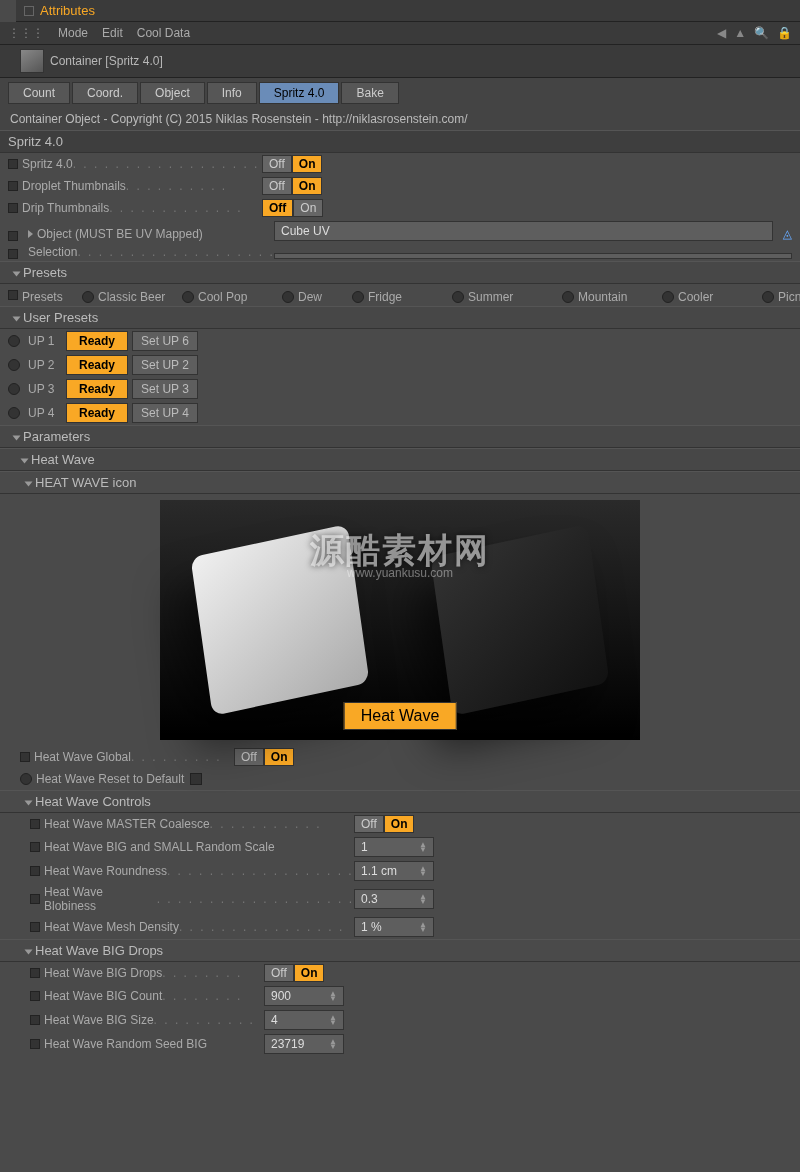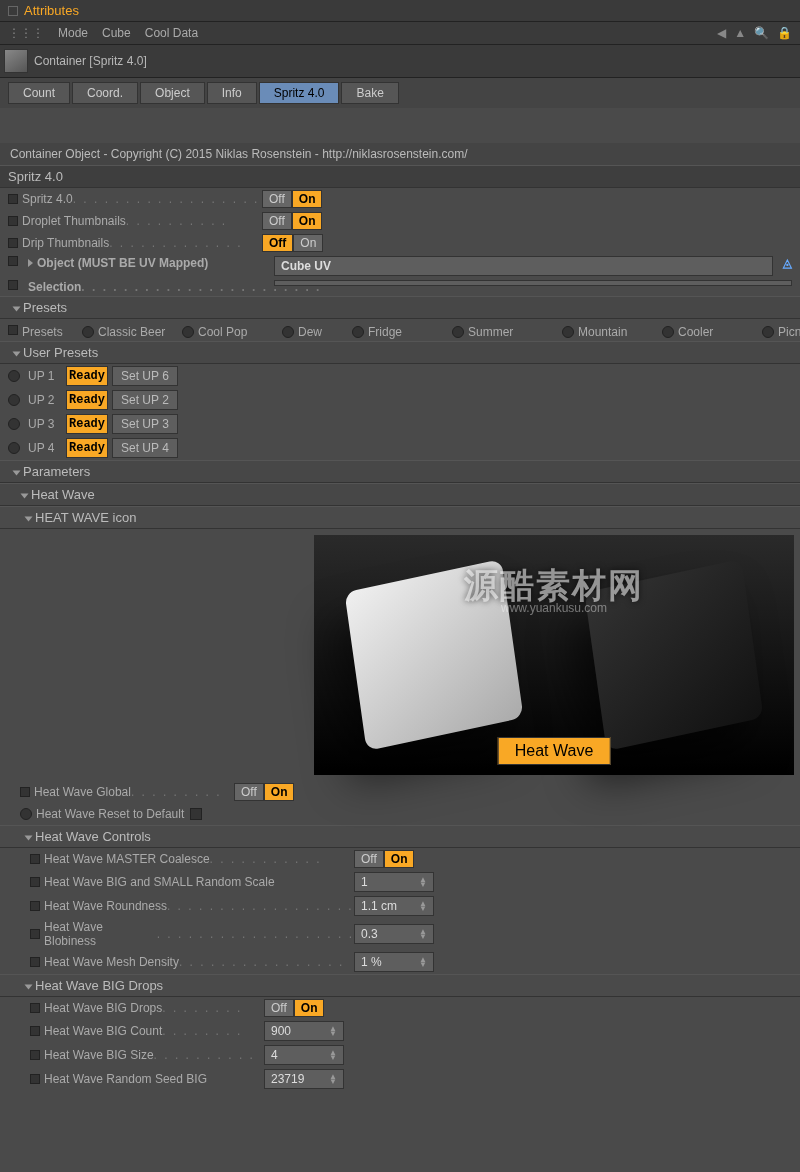--- a/index.html
+++ b/index.html
@@ -1,73 +1,73 @@
 <!DOCTYPE html>
 <html><head>
 <meta charset="utf-8">
 <style>
 * { margin: 0; padding: 0; box-sizing: border-box; font-family: Arial, sans-serif; }
 body { background: #4a4a4a; color: #b8b8b8; font-size: 12px; width: 800px; }
-.header { background: #3a3a3a; border-bottom: 1px solid #222; padding: 3px 8px; display: flex; align-items: center; }
+.header { background: #3a3a3a; border-bottom: 1px solid #222; padding: 3px 8px; display: flex; align-items: center; margin-left: 16px; }
 .header-title { color: #f9a825; font-size: 13px; }
 .menubar { background: #3a3a3a; padding: 4px 8px; display: flex; align-items: center; gap: 14px; border-bottom: 1px solid #222; }
 .menubar-item { color: #aaa; cursor: pointer; }
 .menubar-icons { margin-left: auto; display: flex; gap: 8px; color: #888; }
-.obj-row { background: #3a3a3a; padding: 4px 4px; display: flex; align-items: center; gap: 6px; border-bottom: 1px solid #222; }
+.obj-row { background: #3a3a3a; padding: 4px 20px; display: flex; align-items: center; gap: 6px; border-bottom: 1px solid #222; }
 .cube-icon { width: 24px; height: 24px; background: linear-gradient(145deg,#888,#555); border: 1px solid #333; }
 .tabs { padding: 4px 8px; display: flex; gap: 2px; background: #444; }
 .tab { background: #565656; padding: 3px 14px; color: #ccc; border: 1px solid #333; cursor: pointer; font-size: 12px; }
 .tab.active { background: #6a8cb8; color: #000; }
-.copyright { padding: 4px 10px; color: #bbb; background: #444; font-size: 12px; margin-top: 35px; }
+.copyright { padding: 4px 10px; color: #bbb; background: #444; font-size: 12px; }
 .section-title { background: #3e3e3e; padding: 3px 8px; color: #bbb; border-top: 1px solid #555; border-bottom: 1px solid #333; font-size: 13px; }
 .section-title.sub { background: #474747; padding-left: 14px; }
 .section-title.sub2 { background: #4a4a4a; padding-left: 26px; }
 .arrow { display: inline-block; width: 0; height: 0; border-left: 5px solid #999; border-top: 4px solid transparent; border-bottom: 4px solid transparent; margin-right: 4px; transform: rotate(90deg); vertical-align: middle; }
 .row { display: flex; align-items: center; padding: 2px 8px; min-height: 22px; }
 .port { width: 10px; height: 10px; background: #333; border: 1px solid #222; margin-right: 4px; flex-shrink: 0; }
 .label { color: #aaa; flex-shrink: 0; }
 .dots { flex: 0 0 auto; color: #777; letter-spacing: 2px; overflow: hidden; white-space: nowrap; }
 .toggle-group { display: flex; border-radius: 9px; }
 .btn { background: #666; color: #ccc; border: 1px solid #333; padding: 1px 6px; font-size: 12px; cursor: pointer; }
 .btn.on { background: #f9a825; color: #000; font-weight: bold; }
-.btn.ready { background: #f9a825; color: #000; font-weight: bold; padding: 2px 2px; font-family: Liberation Mono, monospace; }
+.btn.ready { background: #f9a825; color: #000; font-weight: bold; padding: 2px 12px; }
 .btn.setup { background: #5e5e5e; color: #bbb; padding: 2px 8px; }
 .input-field { background: #5e5e5e; border: 1px solid #333; color: #ddd; padding: 2px 6px; font-size: 12px; flex: 1; }
 .num-field { background: #5e5e5e; border: 1px solid #333; color: #ddd; padding: 2px 6px; font-size: 12px; width: 80px; display: flex; justify-content: space-between; align-items: center; }
 .spinner { color: #999; font-size: 8px; line-height: 5px; }
 .radio { width: 12px; height: 12px; border-radius: 50%; background: #333; border: 1px solid #222; margin-right: 4px; display: inline-block; vertical-align: middle; flex-shrink: 0; }
 .radio.sel { background: radial-gradient(circle,#ccc 30%,#333 40%); }
 .checkbox { width: 12px; height: 12px; background: #333; border: 1px solid #222; display: inline-block; }
 .preset-item { display: flex; align-items: center; min-width: 90px; color: #aaa; }
 .up-row { display: flex; align-items: center; gap: 4px; padding: 2px 8px; }
-.preview { display: flex; justify-content: flex-end; padding: 6px; }
+.preview { display: flex; justify-content: center; padding: 6px; }
 .preview-box { width: 480px; height: 240px; background: linear-gradient(180deg,#2a2a2a,#000); position: relative; display: flex; }
 .cube-preview { flex: 1; display: flex; align-items: center; justify-content: center; }
 .cube-white { width: 160px; height: 160px; background: linear-gradient(145deg,#f0f0f0,#aaa); transform: rotate(-8deg) skewY(-4deg); border-radius: 12px; box-shadow: -20px 30px 40px rgba(0,0,0,0.5); }
 .cube-black { width: 160px; height: 160px; background: linear-gradient(145deg,#333,#111); transform: rotate(-8deg) skewY(-4deg); border-radius: 12px; box-shadow: -20px 30px 40px rgba(0,0,0,0.6); }
 .preview-label { position: absolute; bottom: 10px; left: 50%; transform: translateX(-50%); background: #f9a825; color: #000; padding: 4px 16px; font-size: 16px; border: 1px solid #333; }
 .watermark { position: absolute; top: 28px; left: 50%; transform: translateX(-50%); color: rgba(255,255,255,0.55); font-size: 34px; font-weight: bold; white-space: nowrap; text-shadow: 0 0 6px rgba(0,0,0,0.6); letter-spacing: 2px; }
 .watermark-sub { position: absolute; top: 66px; left: 50%; transform: translateX(-50%); color: rgba(255,255,255,0.4); font-size: 12px; white-space: nowrap; }
-.obj-input-row { display: flex; align-items: flex-start; padding: 2px 8px; gap: 6px; font-weight: bold; }
+.obj-input-row { display: flex; align-items: flex-end; padding: 2px 8px; gap: 6px; }
 .label-fixed { width: 240px; display: flex; align-items: center; }
 .param-row { display: flex; align-items: center; padding: 2px 12px 2px 30px; }
 .param-label { width: 310px; color: #aaa; display: flex; align-items: center; }
 </style>
 </head>
 <body>
 
 <div class="header">
   <span style="width:10px;height:10px;border:1px solid #666;margin-right:6px"></span>
   <span class="header-title">Attributes</span>
 </div>
 
 <div class="menubar">
   <span style="color:#888">⋮⋮⋮</span>
   <span class="menubar-item">Mode</span>
-  <span class="menubar-item">Cube</span>
+  <span class="menubar-item">Edit</span>
   <span class="menubar-item">Cool Data</span>
   <div class="menubar-icons">
     <span>◀</span>
     <span>▲</span>
     <span>🔍</span>
     <span>🔒</span>
   </div>
 </div>
 
 <div class="obj-row">

